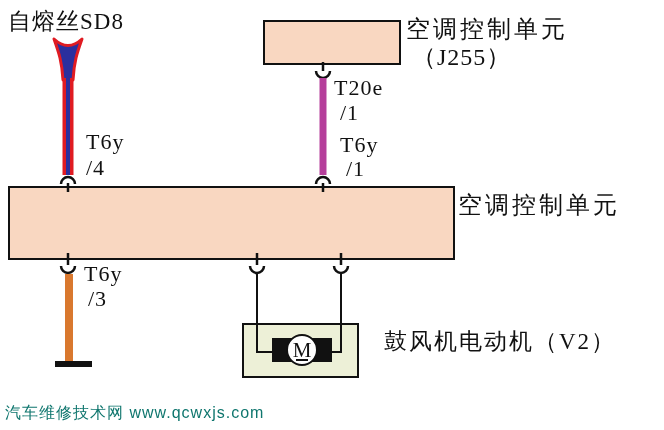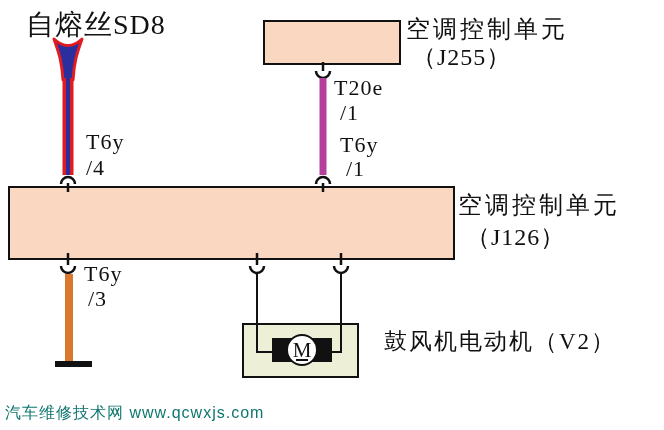--- a/index.html
+++ b/index.html
@@ -22,21 +22,21 @@
     background:#edf0d7;
     border:2px solid #111;
   }
 
   svg.wires { position:absolute; left:0; top:0; width:664px; height:430px; pointer-events:none; }
 
   .lbl { position:absolute; white-space:nowrap; line-height:1.05; }
   .cmp-label { font-size:24px; letter-spacing:3px; }
   .cmp-label2 { font-size:24px; letter-spacing:1px; }
   .pin-label { font-size:22px; letter-spacing:1px; }
-  .fuse-label { font-size:28px; letter-spacing:1px; left:8px; top:10px;margin-left:18px; }
+  .fuse-label { font-size:23px; letter-spacing:1px; left:8px; top:10px; }
 
   .caption {
     position:absolute; left:193px; top:387px;
     display:flex; gap:26px;
     font-family:"Liberation Sans","DejaVu Sans",sans-serif;
     font-weight:bold; font-size:28px; letter-spacing:2px;
     z-index:5;
   }
   .watermark {
     position:absolute; left:5px; top:403px;
@@ -101,21 +101,20 @@
   <div class="lbl pin-label" style="left:334px; top:76px;">T20e</div>
   <div class="lbl pin-label" style="left:340px; top:101px;">/1</div>
 
   <div class="lbl pin-label" style="left:340px; top:133px;">T6y</div>
   <div class="lbl pin-label" style="left:346px; top:157px;">/1</div>
 
   <div class="lbl pin-label" style="left:86px; top:130px;">T6y</div>
   <div class="lbl pin-label" style="left:86px; top:156px;">/4</div>
 
   <div class="lbl cmp-label" style="left:458px; top:193px;">空调控制单元</div>
-  <div class="lbl cmp-label2" style="left:466px; top:225px;">（J126）</div>
 
   <div class="lbl pin-label" style="left:84px; top:262px;">T6y</div>
   <div class="lbl pin-label" style="left:88px; top:287px;">/3</div>
 
   <div class="lbl" style="left:384px; top:330px; font-size:23px; letter-spacing:2px;text-align:right;">鼓风机电动机（V2）</div>
 
   <div class="watermark">汽车维修技术网 www.qcwxjs.com</div>
 
 
 </div>

